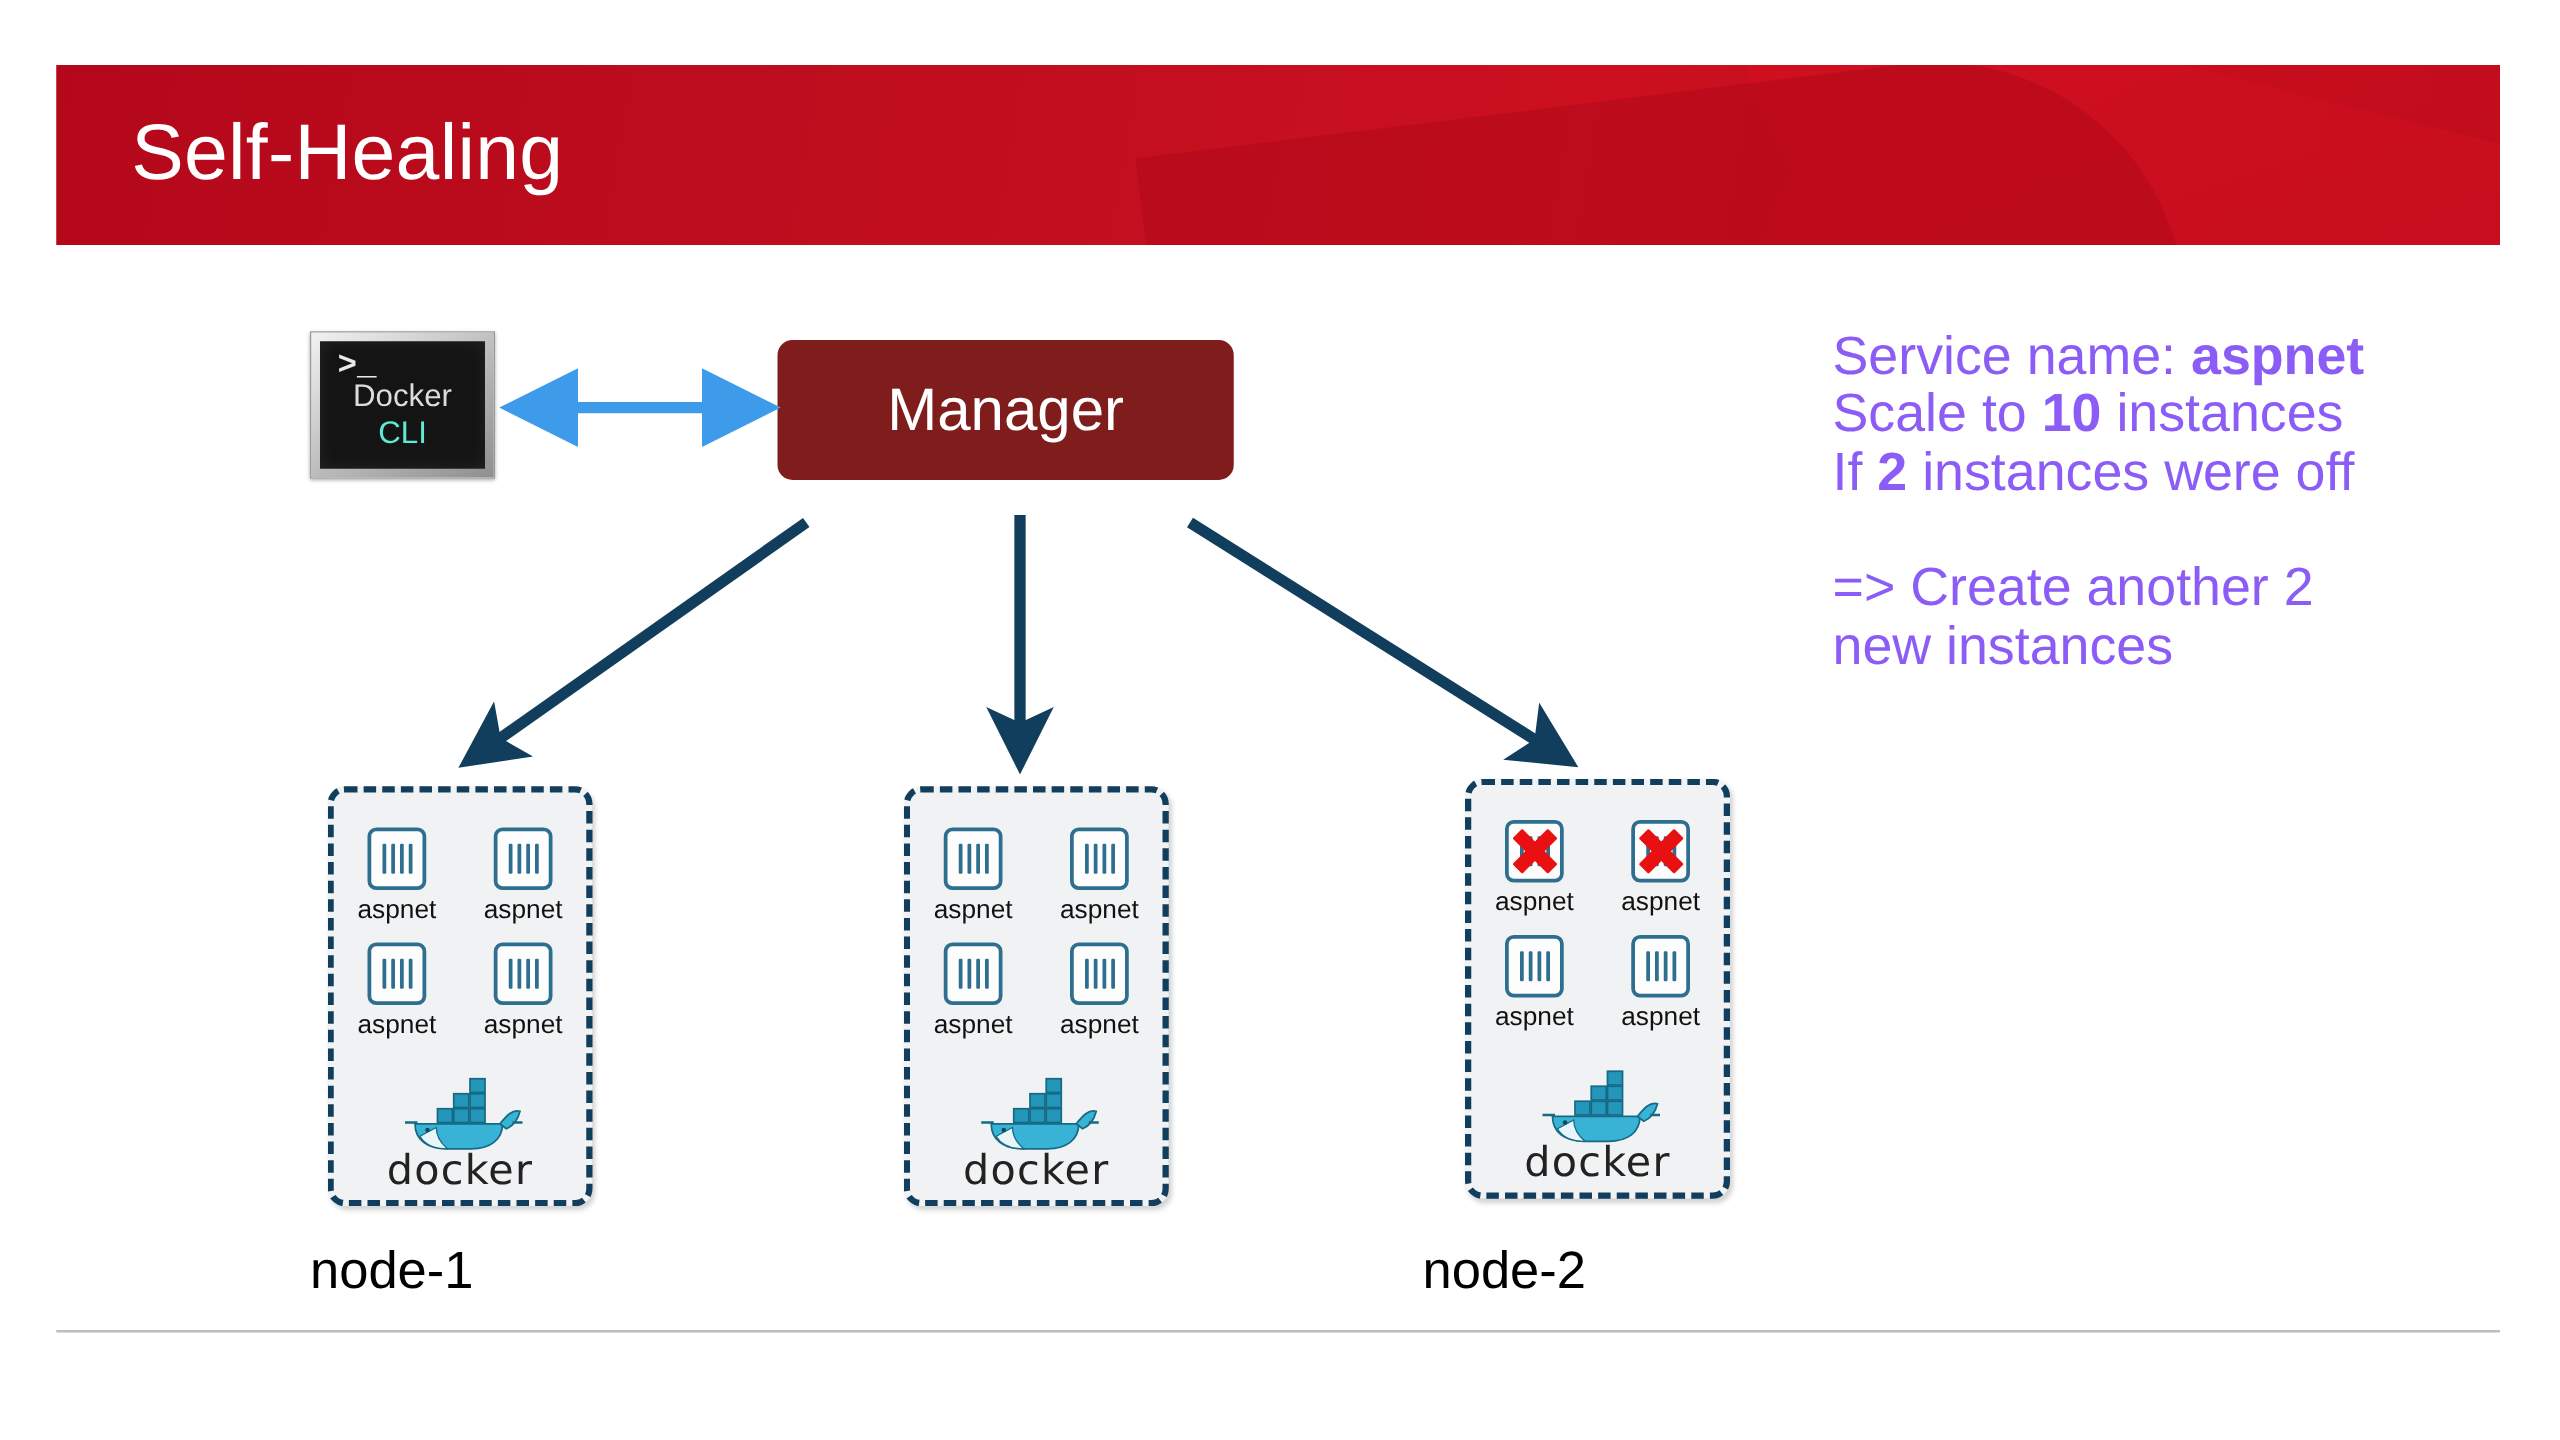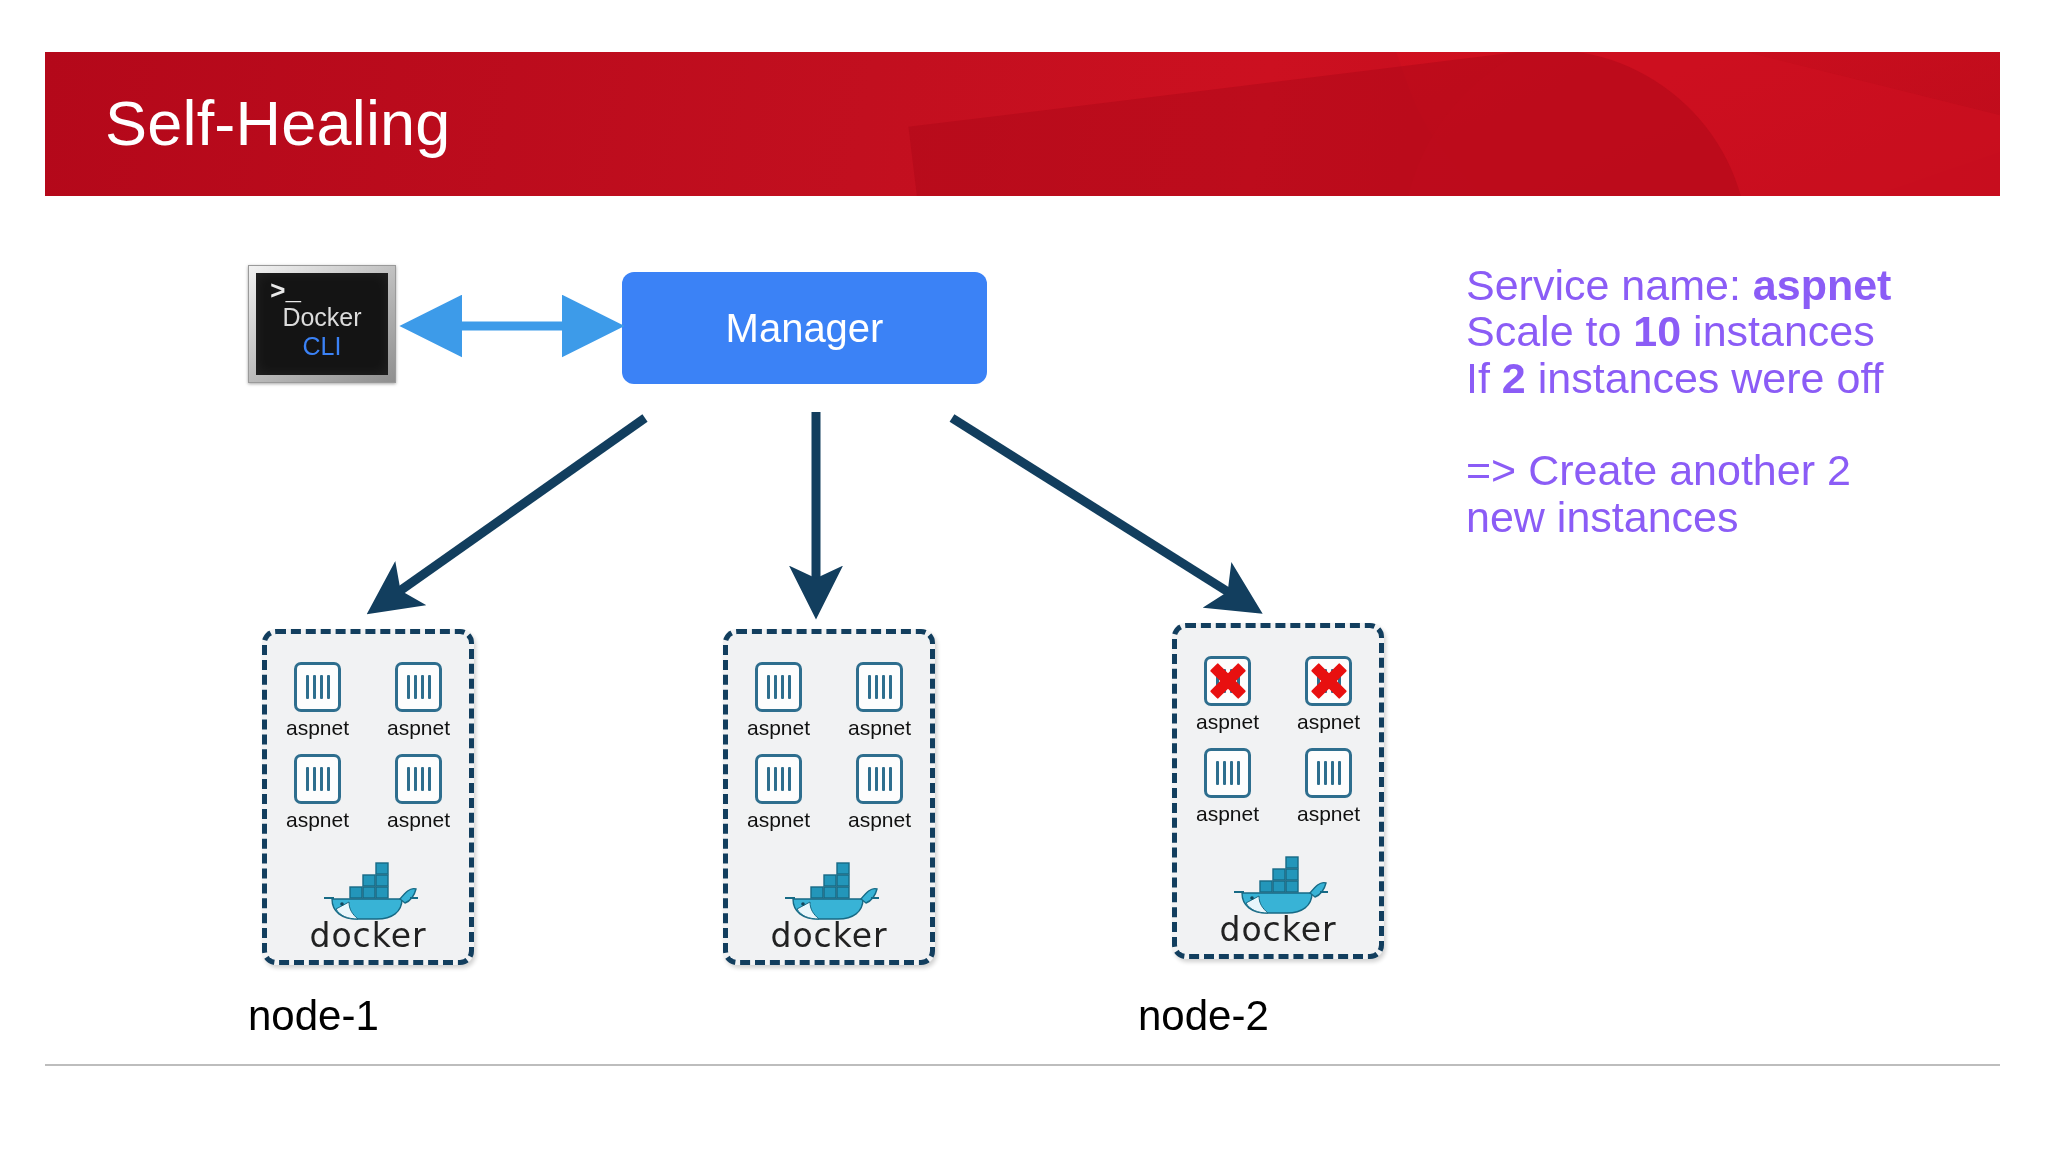--- a/index.html
+++ b/index.html
@@ -26,26 +26,26 @@
        background:linear-gradient(145deg,#f2f2f2,#b9b9b9 55%,#8f8f8f);
        border:1px solid #9a9a9a;padding:7px;box-sizing:border-box;
        box-shadow:0 1px 3px rgba(0,0,0,.35);}
   .cli-screen{width:100%;height:100%;background:#141414;position:relative;
        display:flex;flex-direction:column;align-items:center;justify-content:center;
        box-shadow:inset 0 0 14px rgba(255,255,255,.07);}
   .cli-prompt{position:absolute;left:14px;top:6px;color:#e9e9e9;font-size:26px;
        font-weight:700;font-family:"Liberation Mono",monospace;line-height:1;}
   .cli-l1{color:#dcdcdc;font-size:25px;line-height:1;margin-top:16px;
        font-family:"Liberation Sans",sans-serif;}
-  .cli-l2{color:#3b82f6;font-size:25px;line-height:1;margin-top:4px;}
+  .cli-l2{color:#5eead4;font-size:25px;line-height:1;margin-top:4px;}
 
   
   .manager{position:absolute;left:622px;top:272px;width:365px;height:112px;
-       background:#3b82f6;border-radius:12px;display:flex;align-items:center;
-       justify-content:center;color:#fff;font-size:40px;font-weight:400;}
+       background:#7f1d1d;border-radius:12px;display:flex;align-items:center;
+       justify-content:center;color:#fff;font-size:48px;font-weight:400;}
 
   
   .arrows{position:absolute;left:0;top:0;width:2048px;height:1152px;pointer-events:none;}
 
   
   .node{position:absolute;width:212px;height:336px;background:#f1f2f3;
         border:5px dashed #123e5e;border-radius:14px;box-sizing:border-box;
         box-shadow:2px 3px 4px rgba(0,0,0,.18);}
   .node-grid{position:absolute;left:0;top:28px;width:100%;
         display:grid;grid-template-columns:1fr 1fr;row-gap:16px;justify-items:center;}

